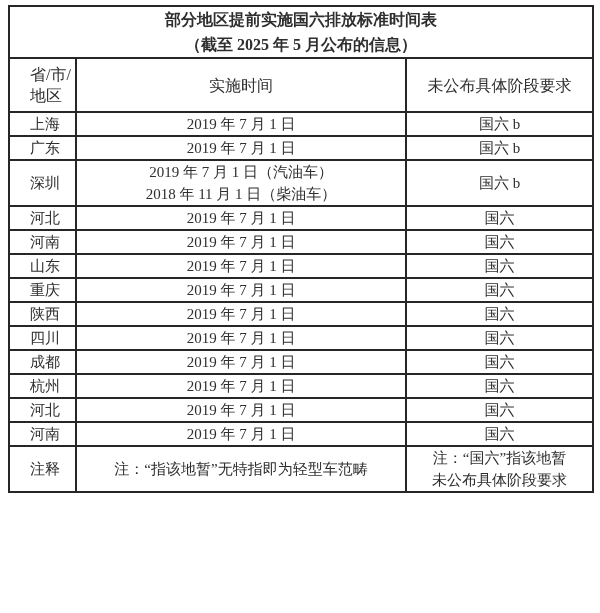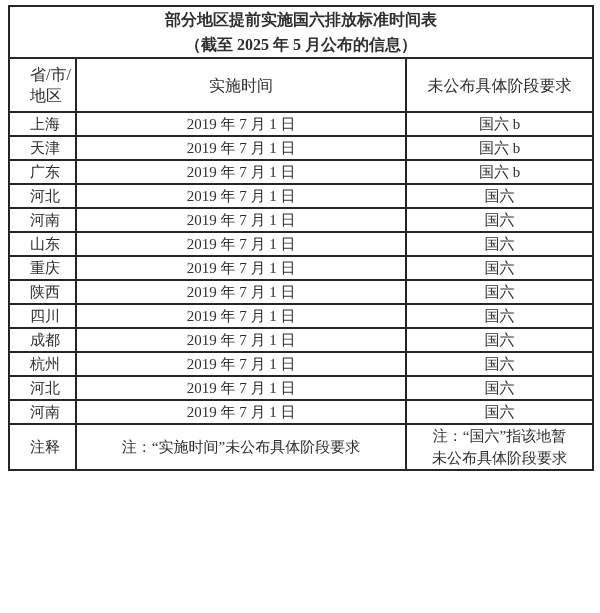--- a/index.html
+++ b/index.html
@@ -92,35 +92,36 @@
           </td>
           <td>
             <div class="cell-line">2019 年 7 月 1 日</div>
           </td>
           <td>
             <div class="cell-line">国六 b</div>
           </td>
         </tr>
         <tr class="single-row">
           <td>
-            <div class="cell-line">天津</div>
+            <div class="cell-line">广东</div>
           </td>
           <td>
             <div class="cell-line">2019 年 7 月 1 日</div>
           </td>
           <td>
             <div class="cell-line">国六 b</div>
           </td>
         </tr>
-        <tr class="single-row">
-          <td>
-            <div class="cell-line">广东</div>
-          </td>
-          <td>
-            <div class="cell-line">2019 年 7 月 1 日</div>
+        <tr class="double-row">
+          <td>
+            <div class="cell-line">深圳</div>
+          </td>
+          <td>
+            <div class="cell-line">2019 年 7 月 1 日（汽油车）</div>
+            <div class="cell-line">2018 年 11 月 1 日（柴油车）</div>
           </td>
           <td>
             <div class="cell-line">国六 b</div>
           </td>
         </tr>
         <tr class="single-row">
           <td>
             <div class="cell-line">河北</div>
           </td>
           <td>
@@ -227,21 +228,21 @@
           </td>
           <td>
             <div class="cell-line">国六</div>
           </td>
         </tr>
         <tr class="double-row">
           <td>
             <div class="cell-line">注释</div>
           </td>
           <td>
-            <div class="cell-line">注：“实施时间”未公布具体阶段要求</div>
+            <div class="cell-line">注：“指该地暂”无特指即为轻型车范畴</div>
           </td>
           <td>
             <div class="cell-line">注：“国六”指该地暂</div>
             <div class="cell-line">未公布具体阶段要求</div>
           </td>
         </tr>
       </tbody>
   </table>
 </div>
 

